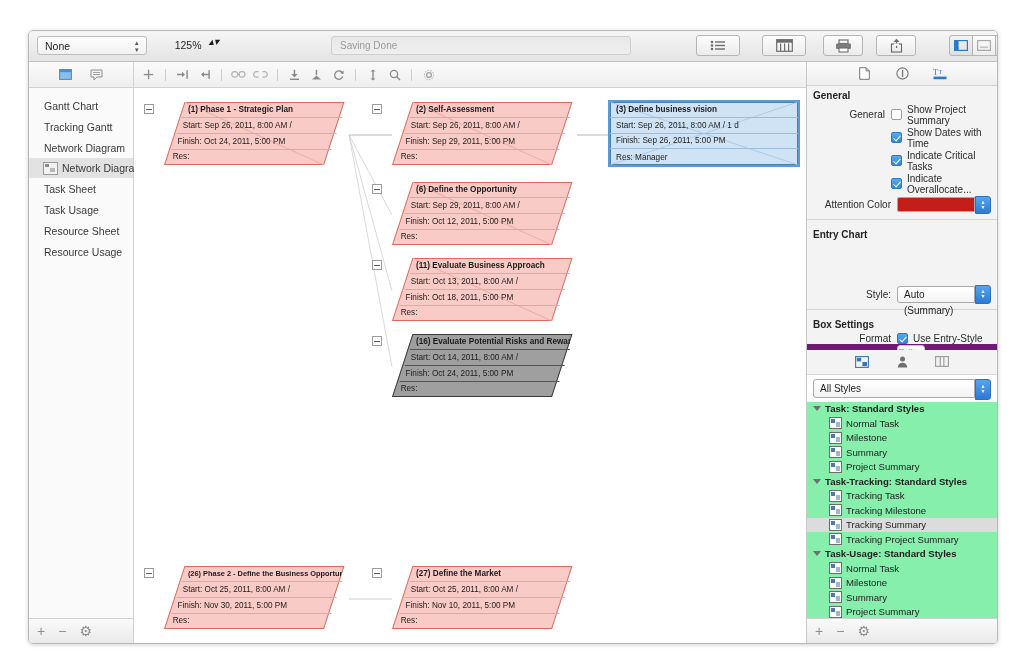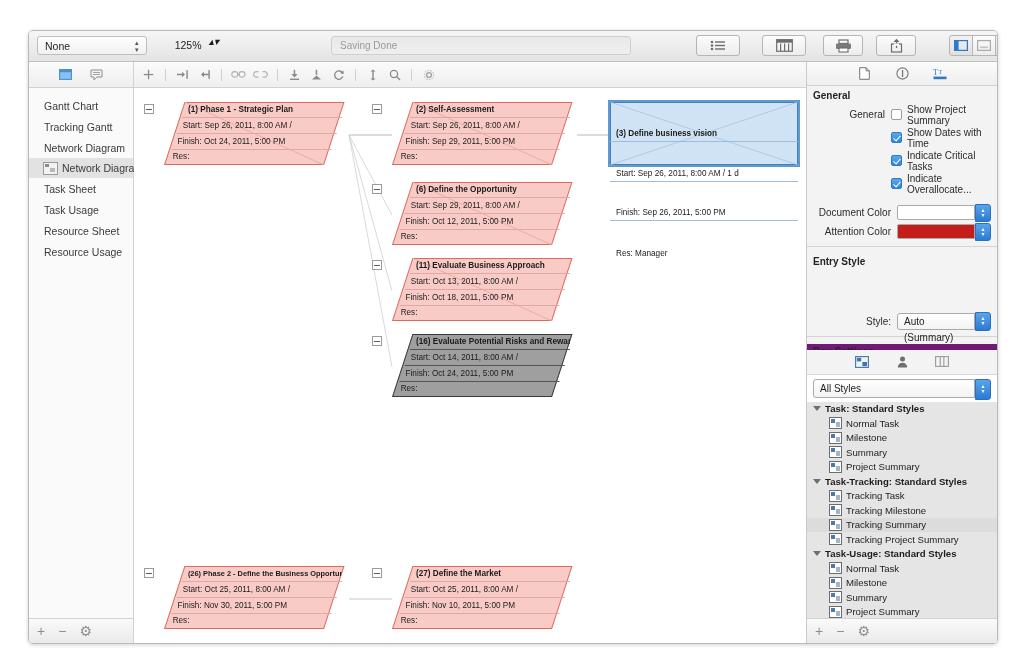--- a/index.html
+++ b/index.html
@@ -51,21 +51,21 @@
   .nodebox{position:relative;width:160px;height:63px;box-sizing:border-box;}
   .skew{transform:skewX(-18deg);transform-origin:bottom left;}
   .shape{position:absolute;inset:0;border:1px solid #e0695f;background:#f9cbc6;box-sizing:border-box;}
   .shape.blue{border-color:#4a7fae;background:#cfe3f5;}
   .shape.gray{border-color:#3a3a3a;background:#9f9f9f;}
   .shape.selected{outline:2px solid #5b9bd5;outline-offset:0;}
   .rows{position:absolute;inset:0;}
   .row{height:15.75px;box-sizing:border-box;border-bottom:1px solid #dfa8a2;display:flex;align-items:center;padding-left:6px;white-space:nowrap;overflow:hidden;}
   .row:last-child{border-bottom:none;}
   .row.b{font-weight:bold;}
-  .blue .row{border-bottom-color:#9ebdd8;margin-top:24px;}
+  .blue .row{border-bottom-color:#9ebdd8;}
   .gray .row{border-bottom-color:#555;}
   .xline{position:absolute;inset:0;pointer-events:none;}
   .collapse{position:absolute;left:-20px;top:2px;width:10px;height:10px;border:1px solid #9b9b9b;background:#fff;box-sizing:border-box;}
   .collapse:before{content:"";position:absolute;left:1px;top:4px;width:6px;height:1px;background:#5d5d5d;}
 
   
   .insptabs{height:25px;background:linear-gradient(#fbfbfb,#eeeeee);border-bottom:1px solid #d2d2d2;display:flex;align-items:center;justify-content:center;gap:20px;}
   .itab{width:18px;height:17px;display:flex;align-items:center;justify-content:center;color:#767676;}
   .itab.active{color:#2b79c8;}
   .inspbody{position:relative;height:258px;border-bottom:6px solid #701a75;background:#f3f3f3;}
@@ -83,21 +83,21 @@
              font-size:10px;line-height:16px;padding-left:6px;color:#1d1d1d;}
   .divline{height:1px;background:#d4d4d4;margin:5px 0;}
   .editbtn{height:17px;background:linear-gradient(#fafafa,#ededed);border:1px solid #c6c6c6;border-radius:3px;box-sizing:border-box;
            font-size:10px;color:#9d9d9d;display:flex;align-items:center;justify-content:center;}
 
   .stylepane{flex:1;display:flex;flex-direction:column;background:#fff;position:relative;}
   .styletabs{height:24px;background:#f3f3f3;display:flex;align-items:center;justify-content:center;gap:22px;border-bottom:1px solid #d8d8d8;}
   .sfilter{height:19px;margin:4px 6px 4px 6px;display:flex;}
   .sfilter .selectbox{height:19px;line-height:18px;}
   .sfilter .bluestep{height:19px;border-radius:0 3px 3px 0;}
-  .stylelist{flex:1;overflow:hidden;background:#e5e5e5;padding-bottom:24px;}
+  .stylelist{flex:1;overflow:hidden;background:#86efac;padding-bottom:24px;}
   .sgroup{display:flex;align-items:center;height:14.5px;font-size:9.6px;font-weight:bold;color:#1d1d1d;padding-left:6px;gap:4px;}
   .tri{width:0;height:0;border-left:4px solid transparent;border-right:4px solid transparent;border-top:5px solid #6f6f6f;flex:0 0 auto;}
   .sitem{display:flex;align-items:center;height:14.5px;font-size:9.6px;color:#1d1d1d;padding-left:22px;gap:4px;}
   .sitem.sel{background:#dcdcdc;}
   .sico{width:11px;height:10px;border:1px solid #6d6d6d;background:#fff;position:relative;flex:0 0 auto;}
   .sico:before{content:"";position:absolute;left:1px;top:1px;width:4px;height:4px;background:#4f79a6;}
   .sico:after{content:"";position:absolute;left:6px;top:4px;width:4px;height:5px;background:#9fb6cf;}
 </style>
 </head>
 <body>
@@ -469,39 +469,31 @@
           <span class="lbl"></span>
           <span class="cb on"></span>
           <span>Indicate Critical Tasks</span>
         </div>
         <div class="rowline">
           <span class="lbl"></span>
           <span class="cb on"></span>
           <span>Indicate Overallocate...</span>
         </div>
 
-        <div class="rowline" style="margin-top:9px;padding-right:6px;">
-          <span class="lbl" style="width:84px;">Document Color</span>
-          <span class="colorwell" style="border-radius:2px 0 0 2px;"></span>
-          <span class="bluestep">
-              <i style="font-style:normal">▴</i>
-              <i style="font-style:normal">▾</i>
-            </span>
-        </div>
         <div class="rowline" style="padding-right:6px;">
           <span class="lbl" style="width:84px;">Attention Color</span>
           <span class="colorwell red" style="border-radius:2px 0 0 2px;"></span>
           <span class="bluestep">
               <i style="font-style:normal">▴</i>
               <i style="font-style:normal">▾</i>
             </span>
         </div>
 
         <div class="divline"></div>
-        <div class="secthead">Entry Style</div>
+        <div class="secthead">Entry Chart</div>
         <div class="rowline" style="padding-right:6px;margin-top:43px;">
           <span class="lbl" style="width:84px;">Style:</span>
           <span class="selectbox">Auto (Summary)</span>
           <span class="bluestep" style="height:17px;">
               <i style="font-style:normal">▴</i>
               <i style="font-style:normal">▾</i>
             </span>
         </div>
 
         <div class="divline"></div>

